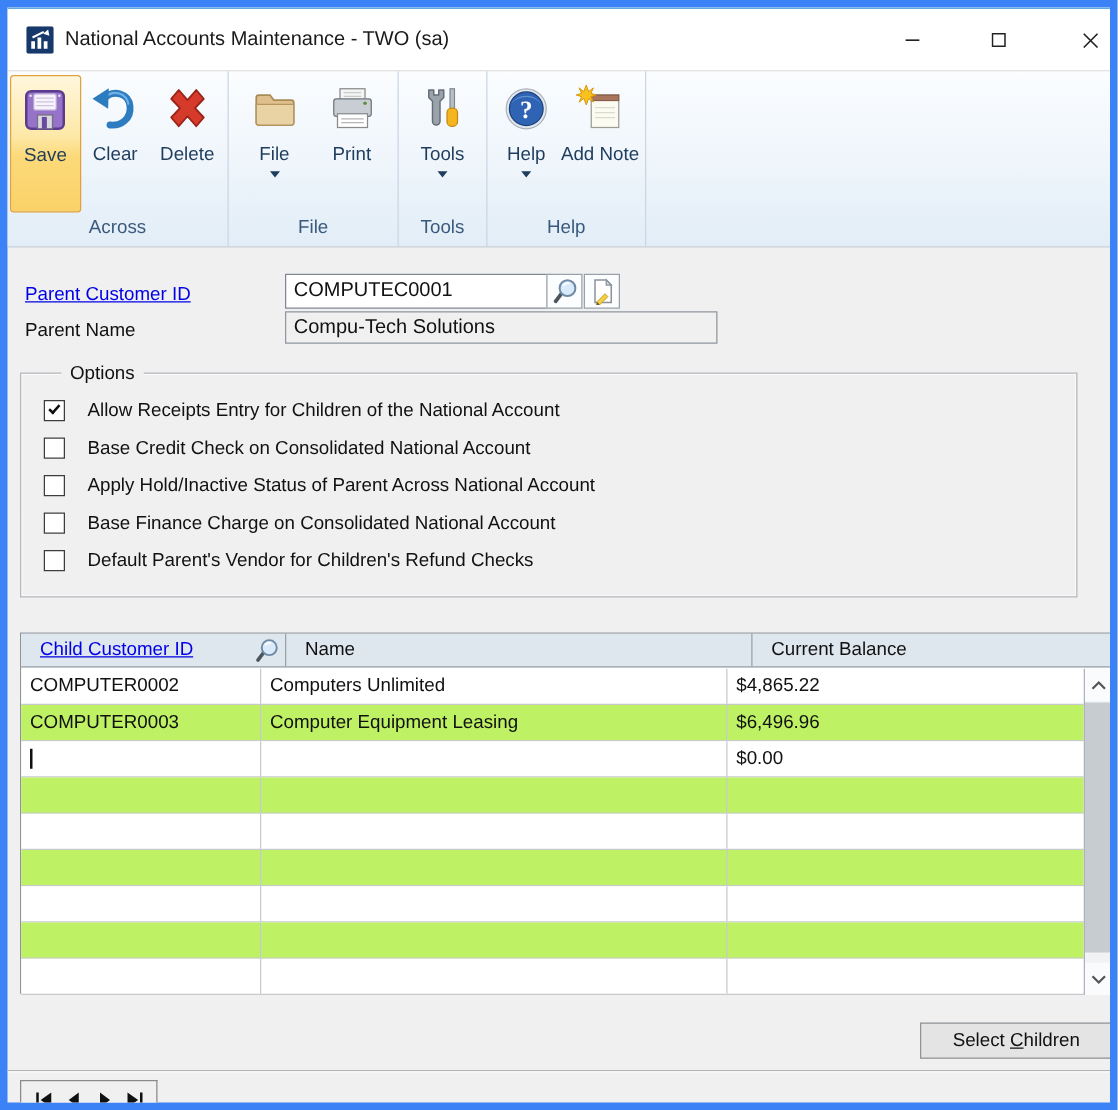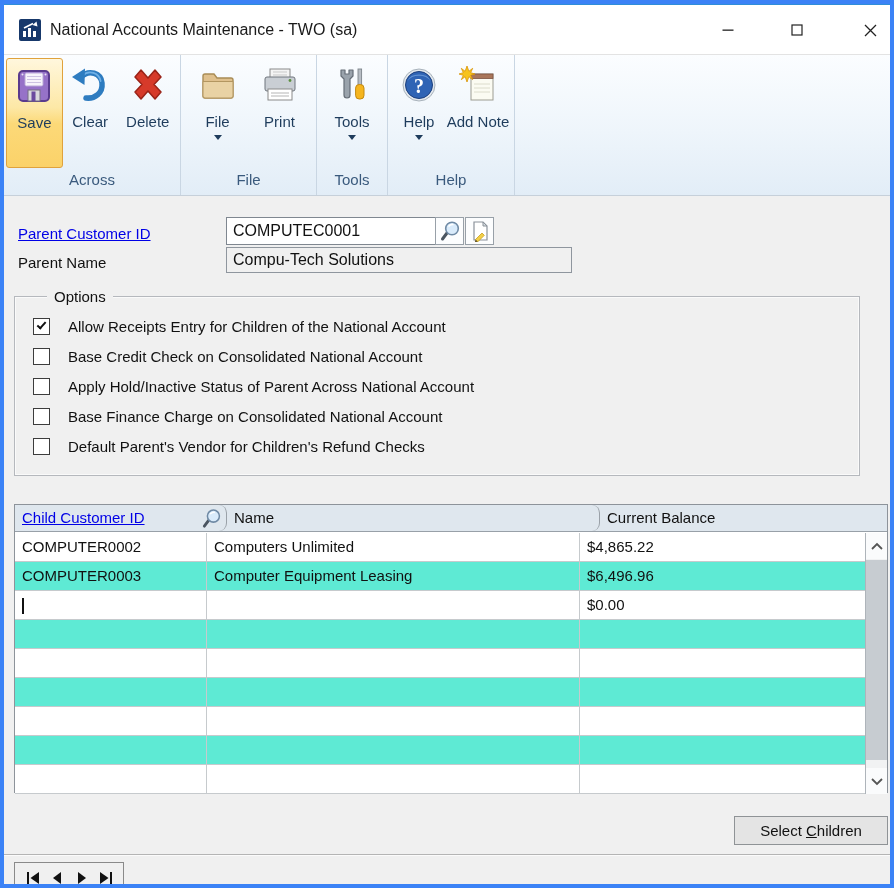--- a/index.html
+++ b/index.html
@@ -1,19 +1,19 @@
 <!DOCTYPE html>
 <html><head>
 <meta charset="utf-8">
 <style>
   * { margin:0; padding:0; box-sizing:border-box; }
   html,body { width:894px; height:888px; }
   body { font-family:"Liberation Sans", sans-serif; font-size:15px; color:#111; }
   #window { position:relative; width:894px; height:888px; background:#f0f0f0;
-            border:4px solid #3b82f6; overflow:hidden; }
+            border:6px solid #3b82f6; overflow:hidden; }
 
   
   #titlebar { position:absolute; left:0; top:0; width:100%; height:50px; background:#fff;
               border-top:1px solid #2f8ed8; }
   #titlebar .app-icon { position:absolute; left:15px; top:14px; width:22px; height:22px; }
   #titlebar .title { position:absolute; left:46px; top:0; height:50px; line-height:50px;
                      font-size:16px; color:#1a1a1a; white-space:nowrap; }
   .caption-btn { position:absolute; top:0; width:46px; height:50px; display:flex;
                  align-items:center; justify-content:center; }
   #btn-min { left:701px; } #btn-max { left:770px; } #btn-close { left:843px; }
@@ -57,27 +57,27 @@
   .chk-box { position:relative; width:17px; height:17px; background:#fff; border:1px solid #3c3c3c; }
   .chk-mark { position:absolute; left:3px; top:3px; width:9px; height:5px;
               border-left:2px solid #101010; border-bottom:2px solid #101010; transform:rotate(-48deg); }
   .chk-label { margin-left:18px; }
 
   
   #table { position:absolute; left:10px; top:500px; width:874px; height:289px;
            border:1px solid #8d939a; background:#fff; }
   #thead { position:absolute; left:0; top:0; width:872px; height:27px; background:#dfe7ee;
            border-bottom:1px solid #98a0a8; display:flex; }
-  .th { line-height:26px; padding-left:7px; position:relative;border-radius:8px; }
+  .th { line-height:26px; padding-left:15px; position:relative; }
   .th-sep { border-right:1px solid #9aa1a8; }
   #th-id { width:212px; } #th-name { width:373px; } #th-bal { flex:1; }
   #th-id .mag { position:absolute; right:4px; top:3px; width:21px; height:21px; }
   #tbody { position:absolute; left:0; top:28px; width:850px; height:261px; }
   .tr { display:flex; height:29px; border-bottom:1px solid #c6cacd; background:#fff; }
-  .tr.alt { background:#5eead4; }
+  .tr.alt { background:#bef264; }
   .td { border-right:1px solid #c6cacd; padding:0 7px; line-height:28px; font-size:15px;
         white-space:nowrap; overflow:hidden; }
   .td-id { width:192px; } .td-name { width:373px; } .td-bal { flex:1; border-right:none; }
   .caret { display:inline-block; width:1.5px; height:16px; background:#111; vertical-align:middle; }
 
   
   #vscroll { position:absolute; right:0; top:28px; width:22px; height:261px; background:#f1f2f3;
              border-left:1px solid #aeb4ba; }
   .sb-btn { position:absolute; left:0; width:21px; height:26px; background:#fafbfc;
             display:flex; align-items:center; justify-content:center; }

